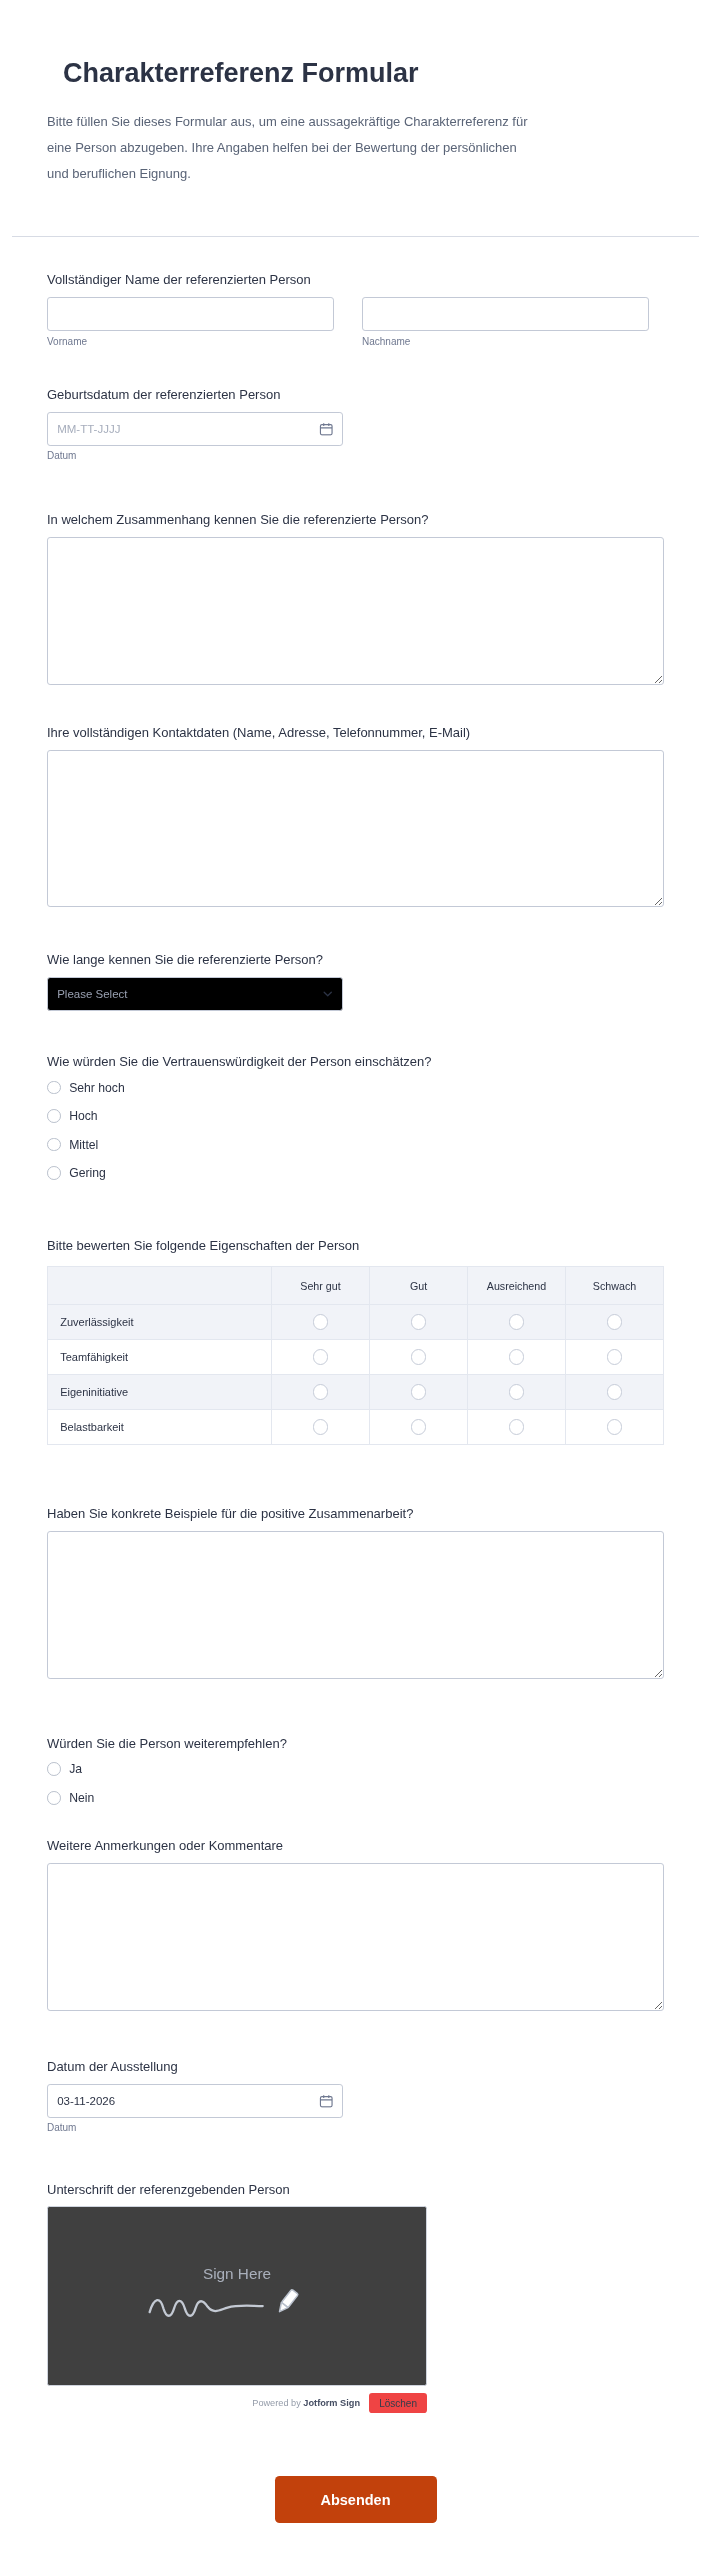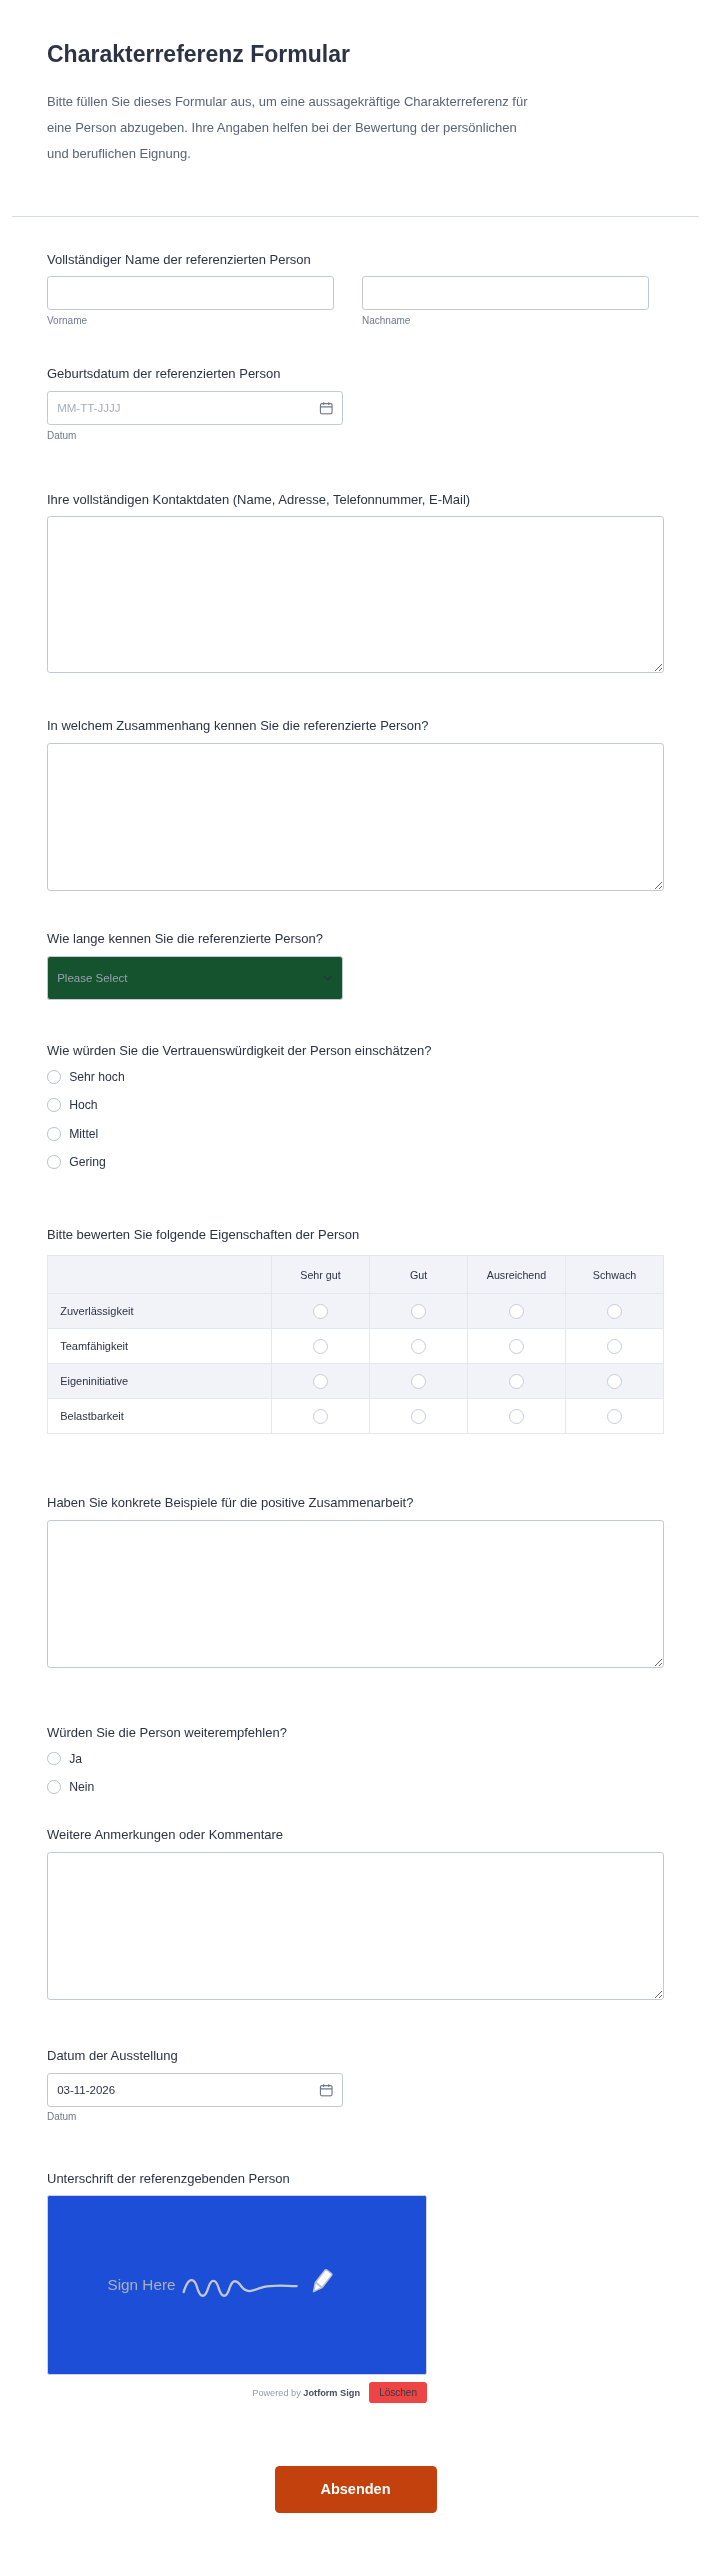--- a/index.html
+++ b/index.html
@@ -5,22 +5,22 @@
   * { box-sizing: border-box; }
   html, body { margin: 0; padding: 0; background: #ffffff; }
   body {
     width: 711px;
     font-family: "Liberation Sans", "DejaVu Sans", sans-serif;
     color: #2c3345;
   }
   .form { padding: 41px 47px 41px; }
 
   h1.form-title {
-    margin: 0;
-    font-size: 23px;
+    margin: 16px;
+    font-size: 27px;
     line-height: 1.2;
     font-weight: 700;
     color: #2c3345;
   }
   .form-description {
     margin: 20px 0 0;
     font-size: 13px;
     line-height: 2.0;
     color: #5a6477;
     white-space: pre-line;
@@ -80,24 +80,24 @@
     font-size: 11.5px;
     color: #2c3345;
     background: #fff;
   }
   .ta-lg { height: 157px; }
   .ta-md { height: 148px; }
 
   .select-wrap { position: relative; width: 296px; }
   select.dd {
     appearance: none; -webkit-appearance: none; -moz-appearance: none;
-    width: 100%; height: 44px;
+    width: 100%; height: 34px;
     border: 0.8px solid #c3c9d6;
     border-radius: 3.1px;
-    background: #14532d;
+    background: #000000;
     padding: 0 27.5px 0 9.2px;
     font-family: inherit;
     font-size: 11.5px;
     color: #99a0b1;
   }
   .select-wrap .chev {
     position: absolute; right: 10px; top: 50%;
     transform: translateY(-50%);
     width: 11.5px; height: 11.5px; pointer-events: none; display: block;
   }
@@ -139,22 +139,22 @@
   .mradio {
     display: inline-block;
     width: 15.3px; height: 15.3px;
     border: 1.1px solid #c6ccd8; border-radius: 50%;
     background: #fff; vertical-align: middle;
   }
 
   .sig-box {
     width: 380px; height: 180px;
     border: 0.8px solid #cfd4de; border-radius: 2.3px;
-    background: #1d4ed8;
-    display: flex; flex-direction: row;
+    background: #404040;
+    display: flex; flex-direction: column;
     align-items: center; justify-content: center;
     gap: 0;
   }
   .sign-here { font-size: 15.3px; color: #aab0bc; }
   .sig-footer {
     width: 380px;
     display: flex; justify-content: flex-end; align-items: center;
     gap: 9.2px; margin-top: 7.6px;
   }
   .powered { font-size: 9.2px; color: #949ca9; }
@@ -208,28 +208,28 @@
       <svg class="cal-icon" viewBox="0 0 20 20">
         <rect x="2" y="4" width="16" height="14" rx="2" fill="none" stroke="#6f7890" stroke-width="1.6"></rect>
         <line x1="2" y1="8.5" x2="18" y2="8.5" stroke="#6f7890" stroke-width="1.6"></line>
         <line x1="6.5" y1="2" x2="6.5" y2="6" stroke="#6f7890" stroke-width="1.6"></line>
         <line x1="13.5" y1="2" x2="13.5" y2="6" stroke="#6f7890" stroke-width="1.6"></line>
       </svg>
     </div>
     <div class="sublabel">Datum</div>
   </div>
 
+  <div class="q" style="margin-bottom:39px">
+    <label class="qlabel">In welchem Zusammenhang kennen Sie die referenzierte Person?</label>
+    <textarea class="ta ta-md" style=""></textarea>
+  </div>
+
   <div class="q" style="margin-bottom:44px">
     <label class="qlabel">Ihre vollständigen Kontaktdaten (Name, Adresse, Telefonnummer, E-Mail)</label>
     <textarea class="ta ta-lg" style=""></textarea>
-  </div>
-
-  <div class="q" style="margin-bottom:39px">
-    <label class="qlabel">In welchem Zusammenhang kennen Sie die referenzierte Person?</label>
-    <textarea class="ta ta-md" style=""></textarea>
   </div>
 
   <div class="q" style="margin-bottom:42px">
     <label class="qlabel">Wie lange kennen Sie die referenzierte Person?</label>
     <div class="select-wrap">
       <select class="dd">
         <option>Please Select</option>
       </select>
       <svg class="chev" viewBox="0 0 16 16">
         <path d="M3 5.5 l5 5 5 -5" stroke="#2c3345" stroke-width="1.8" fill="none" stroke-linecap="round" stroke-linejoin="round"></path>

